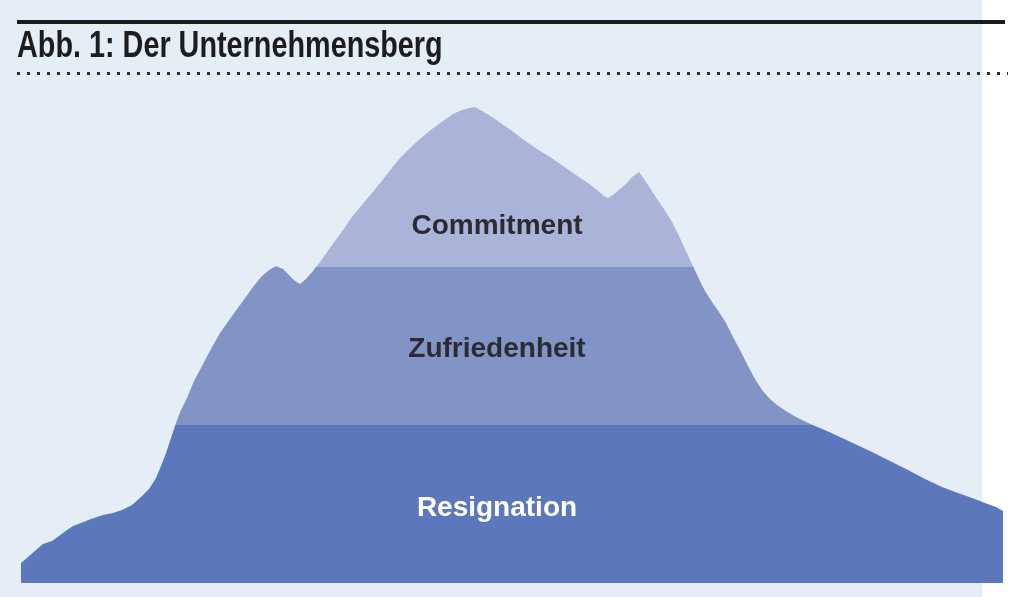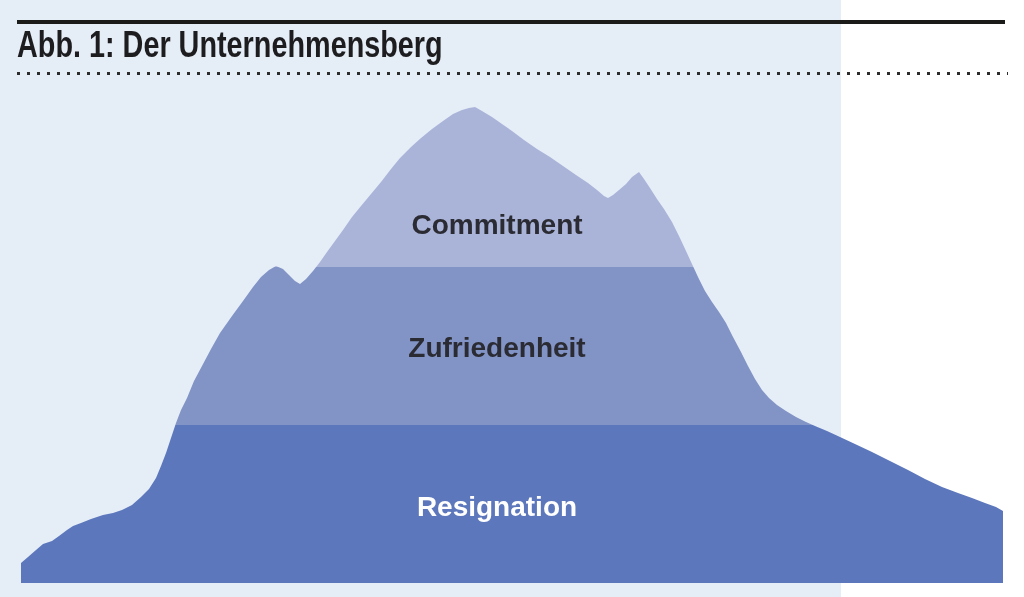--- a/index.html
+++ b/index.html
@@ -3,21 +3,21 @@
 <meta charset="utf-8">
 <style>
   html, body { margin: 0; padding: 0; }
   body {
     width: 1024px; height: 597px;
     font-family: "Liberation Sans", sans-serif;
     overflow: hidden;
   }
   .page {
     position: relative;
-    width: 841px; height: 597px;
+    width: 982px; height: 597px;
     background-color: #e5edf7;
   }
   .rule-solid {
     position: absolute;
     left: 17px; top: 20px;
     width: 988px; height: 4px;
     background-color: #1b1b19;
   }
   .title {
     position: absolute;

